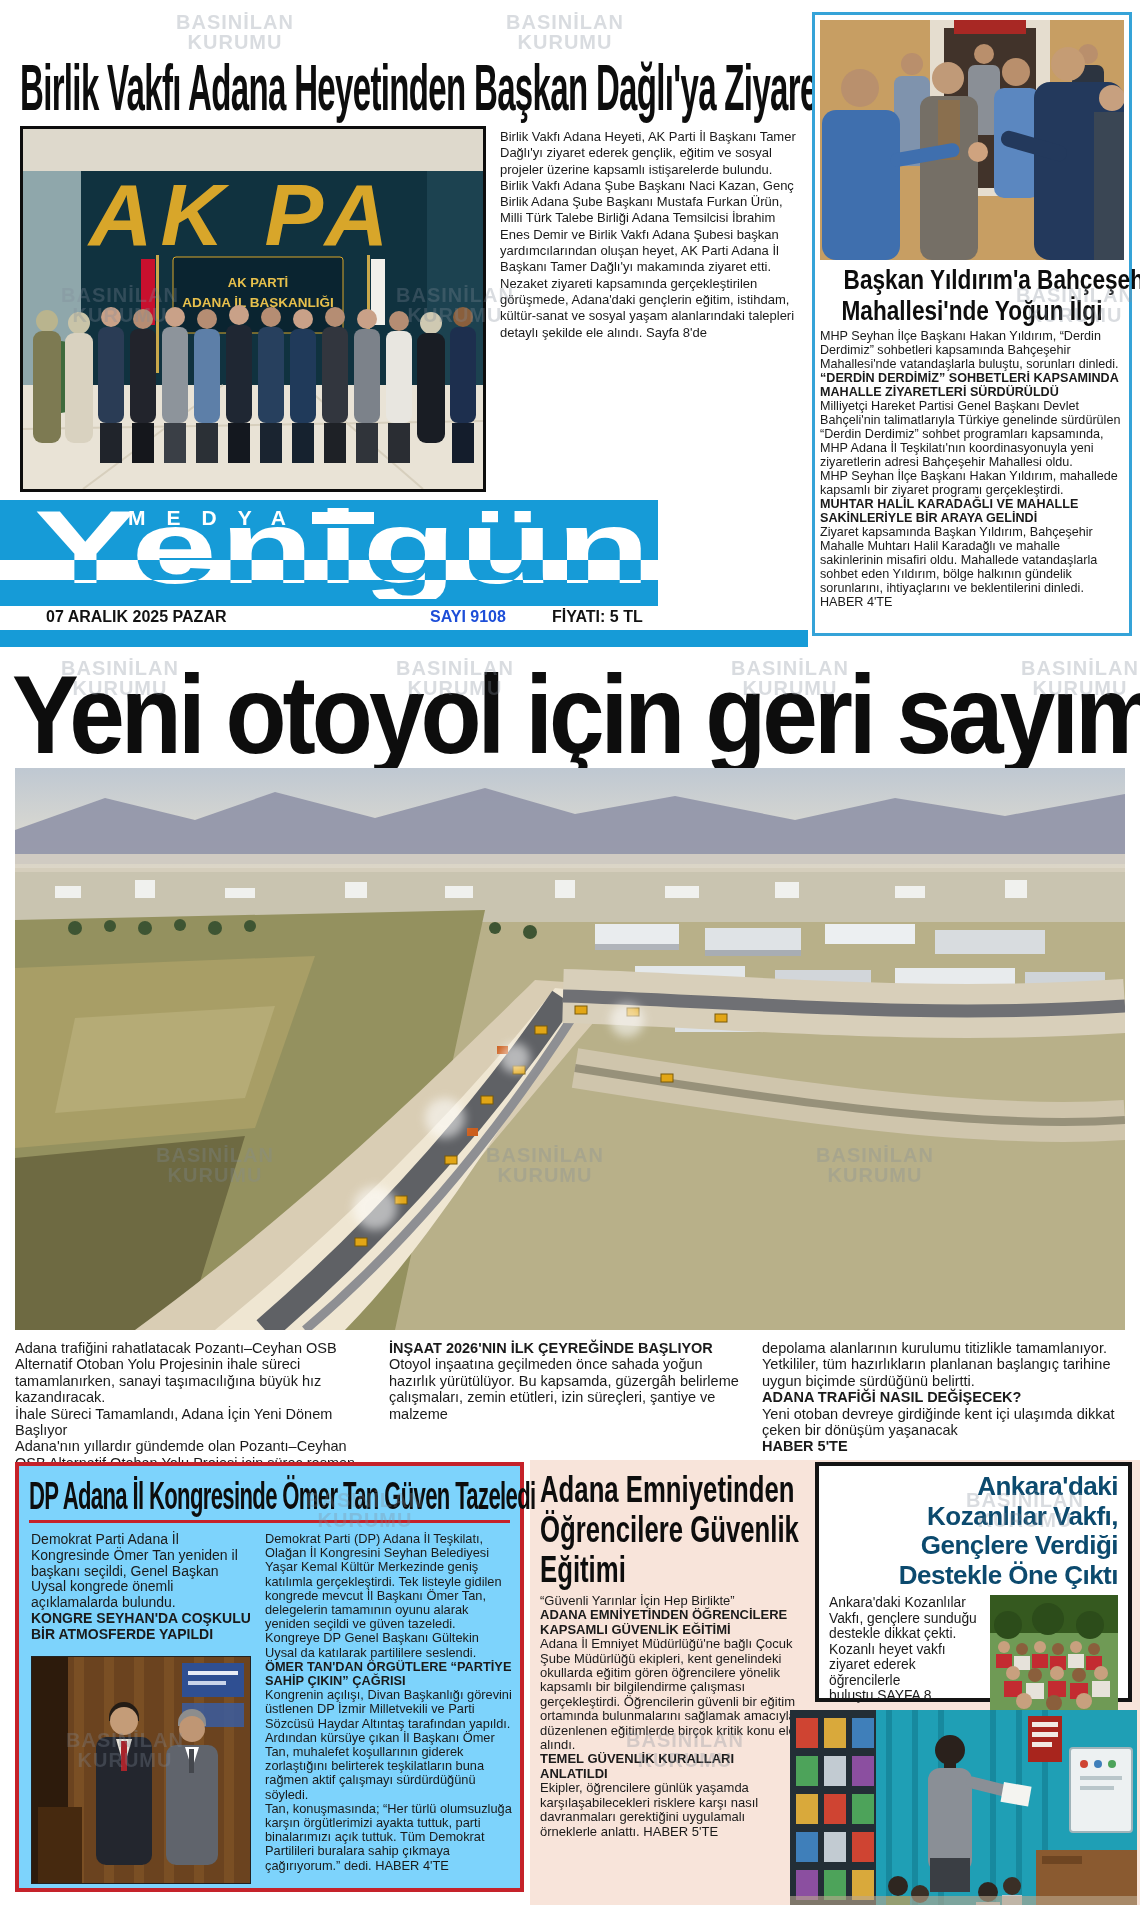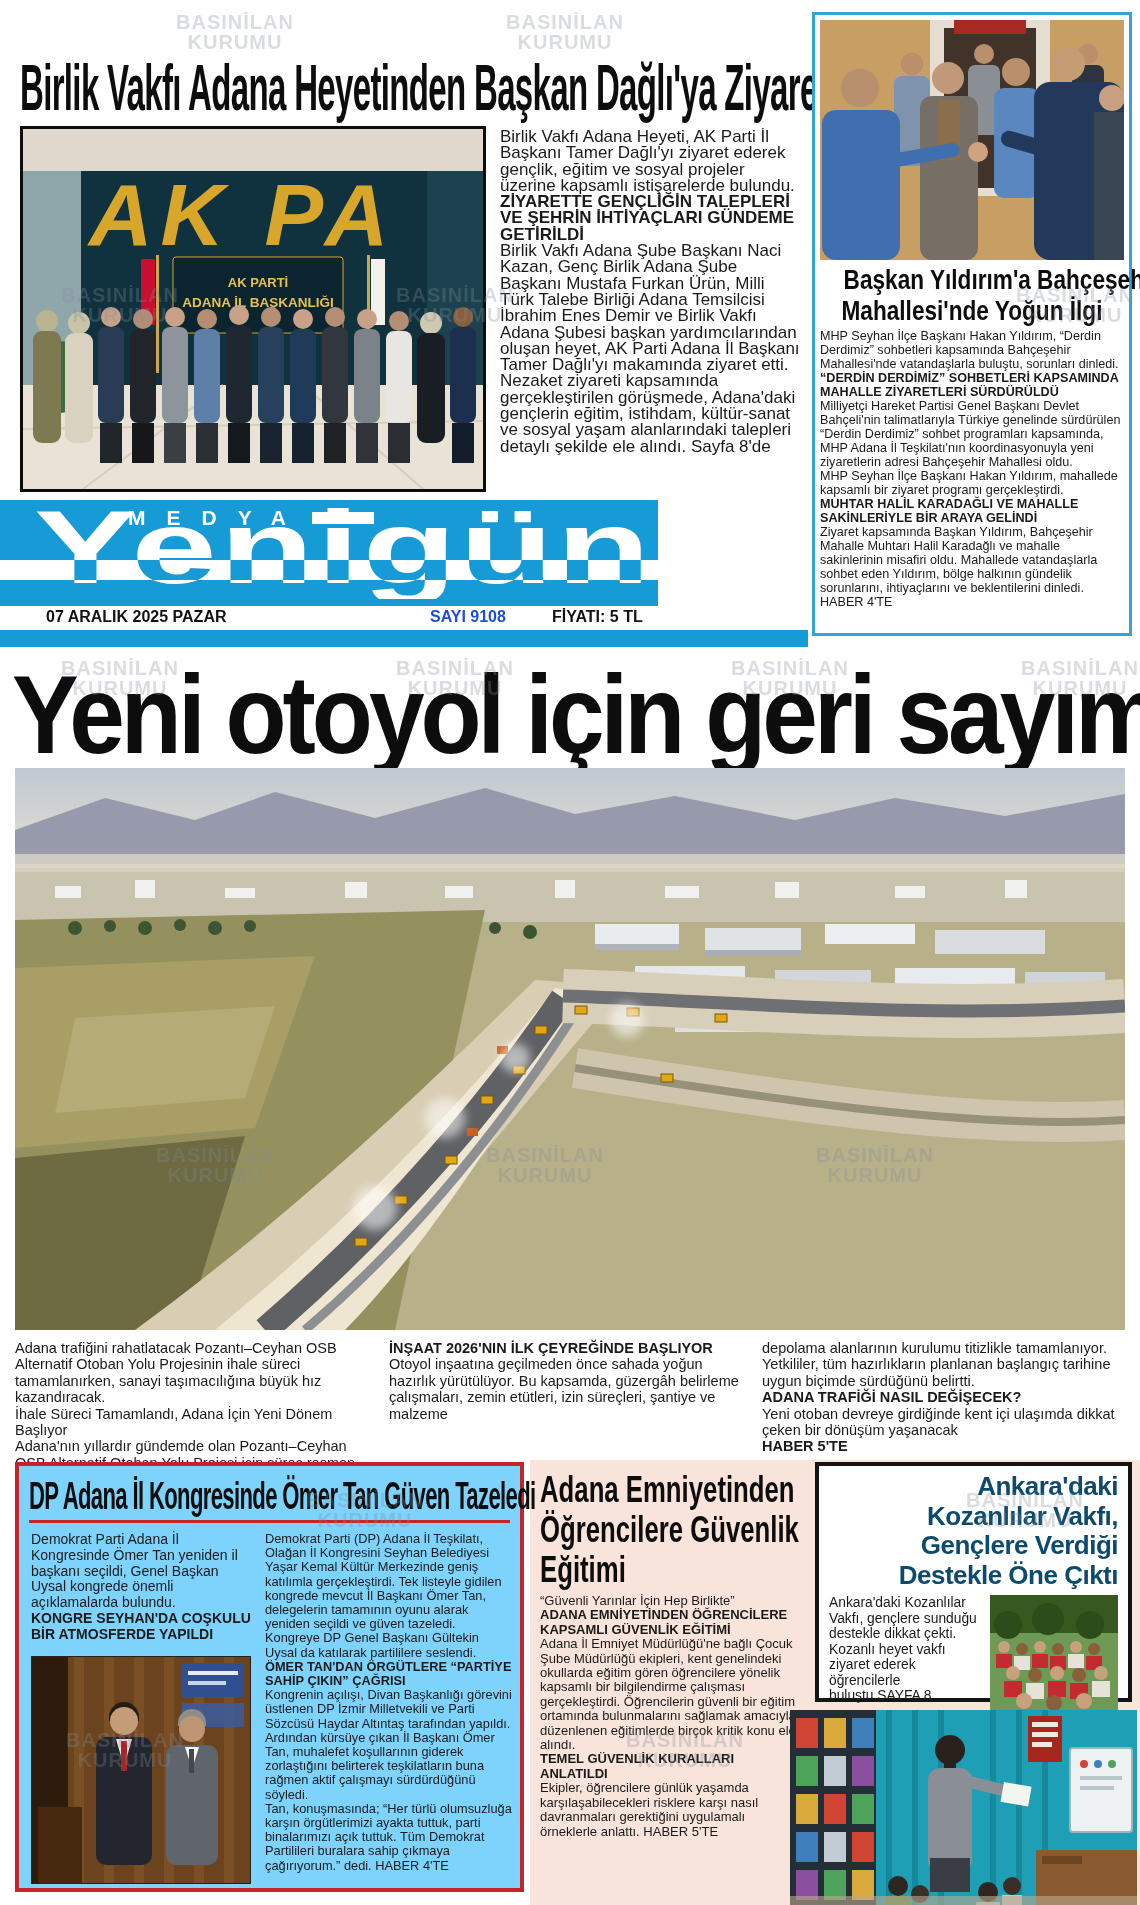--- a/index.html
+++ b/index.html
@@ -111,23 +111,22 @@
           </g>
         <g transform="translate(440,0)">
             <circle cx="0" cy="188" r="10" fill="#8a5f3c"></circle>
             <rect x="-13" y="198" width="26" height="96" rx="8" fill="#1d2f4e"></rect>
             <rect x="-11" y="294" width="22" height="40" fill="#141d2c"></rect>
           </g>
       </g>
     </svg>
   </div>
 
-  <div class="abs bt" style="left:500px;top:129px;width:302px;font-size:17px;line-height:16.3px;">
+  <div class="abs bt" style="left:500px;top:129px;width:302px;font-size:13px;line-height:16.3px;">
     <p>Birlik Vakfı Adana Heyeti, AK Parti İl Başkanı Tamer Dağlı'yı ziyaret ederek gençlik, eğitim ve sosyal projeler üzerine kapsamlı istişarelerde bulundu.</p>
-    <p class="bh">ZİYARETTE GENÇLİĞİN TALEPLERİ VE ŞEHRİN İHTİYAÇLARI GÜNDEME GETİRİLDİ</p>
     <p>Birlik Vakfı Adana Şube Başkanı Naci Kazan, Genç Birlik Adana Şube Başkanı Mustafa Furkan Ürün, Milli Türk Talebe Birliği Adana Temsilcisi İbrahim Enes Demir ve Birlik Vakfı Adana Şubesi başkan yardımcılarından oluşan heyet, AK Parti Adana İl Başkanı Tamer Dağlı'yı makamında ziyaret etti.</p>
     <p><span>Nezaket ziyareti kapsamında gerçekleştirilen görüşmede, Adana'daki gençlerin eğitim, istihdam, kültür-sanat ve sosyal yaşam alanlarındaki talepleri detaylı şekilde ele alındı.</span>
       <span class="ref">Sayfa 8'de</span></p>
   </div>
 
   <div class="abs" style="left:812px;top:12px;width:320px;height:624px;border:3px solid #35a3d8;box-sizing:border-box;background:#fff;padding:5px;">
     <svg width="304" height="240" viewBox="0 0 304 240">
       <rect width="304" height="240" fill="#c79e63"></rect>
       <rect x="110" y="0" width="120" height="176" fill="#e5ddcf"></rect>
       <rect x="124" y="8" width="92" height="160" fill="#41332a"></rect>

